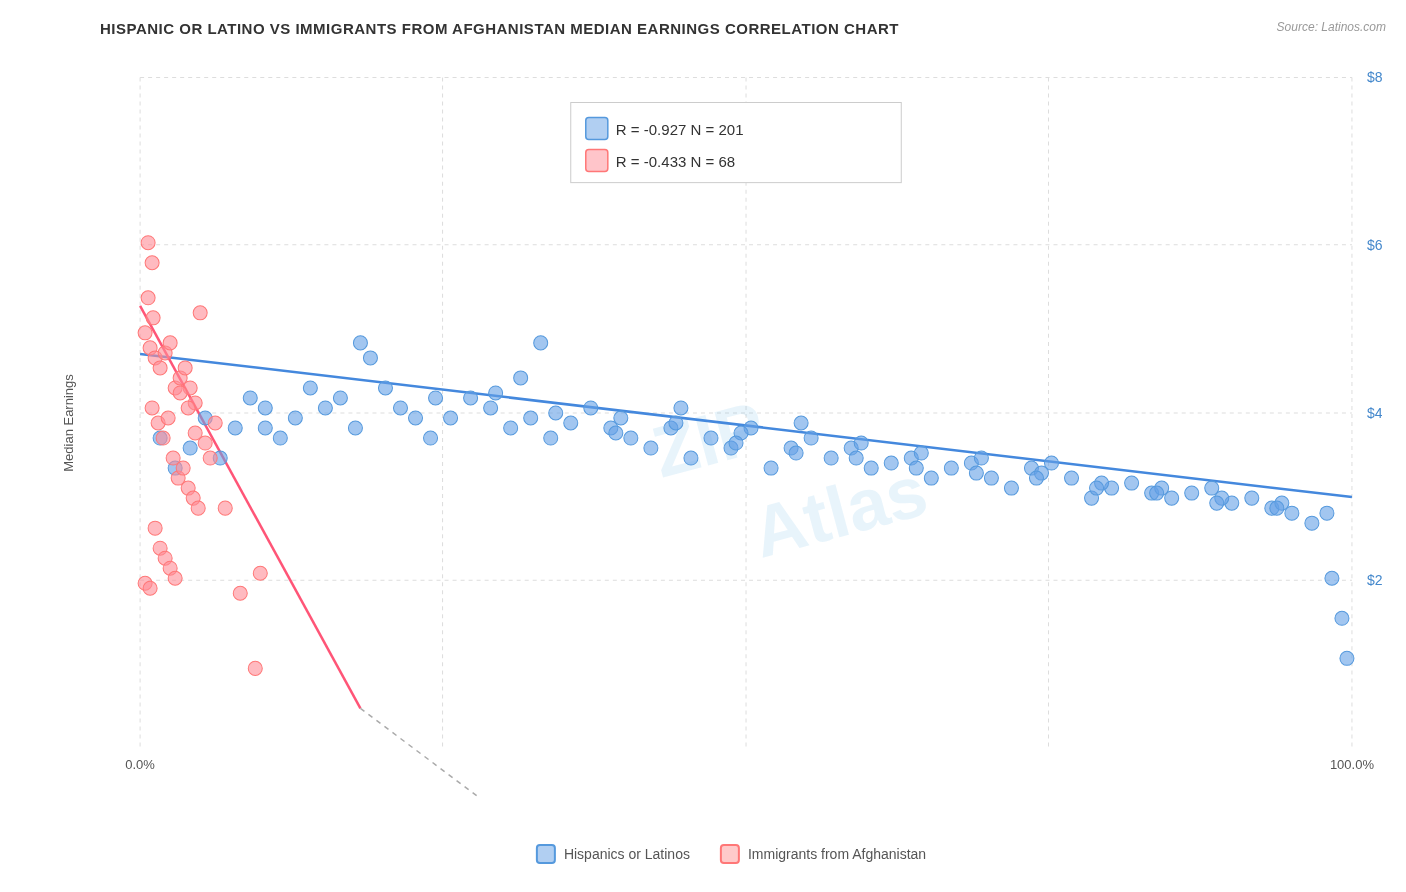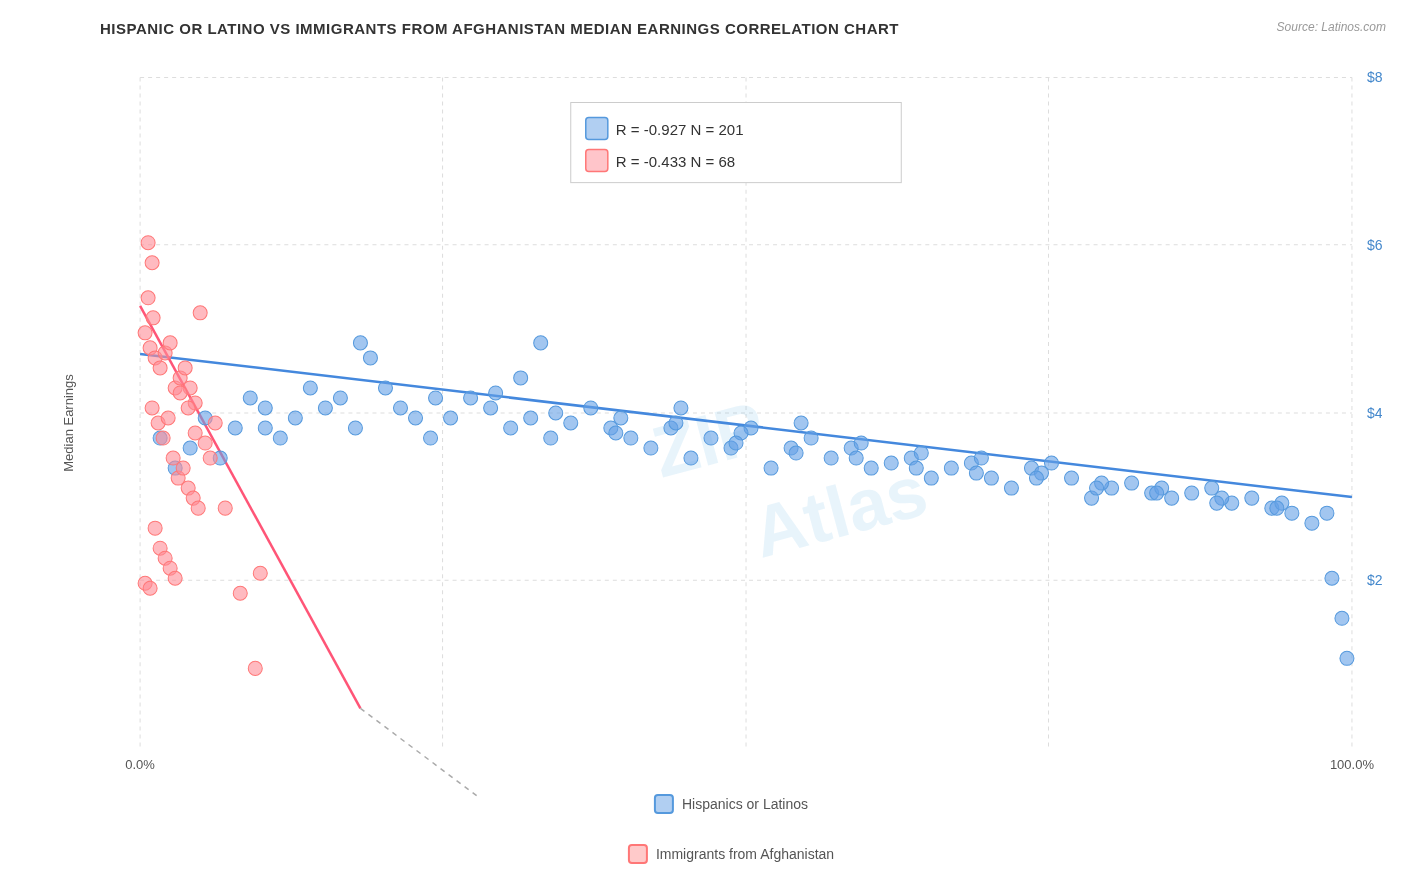--- a/index.html
+++ b/index.html
@@ -54,21 +54,20 @@
     #legend {
       position: absolute;
       bottom: -65px;
       left: 50%;
       transform: translateX(-50%);
       display: flex;
       align-items: center;
       gap: 30px;
       font-size: 14px;
       color: #555;
-      flex-direction: column;
     }
     .legend-item {
       display: flex;
       align-items: center;
       gap: 8px;
     }
     .legend-swatch {
       width: 20px;
       height: 20px;
       border-radius: 4px;

